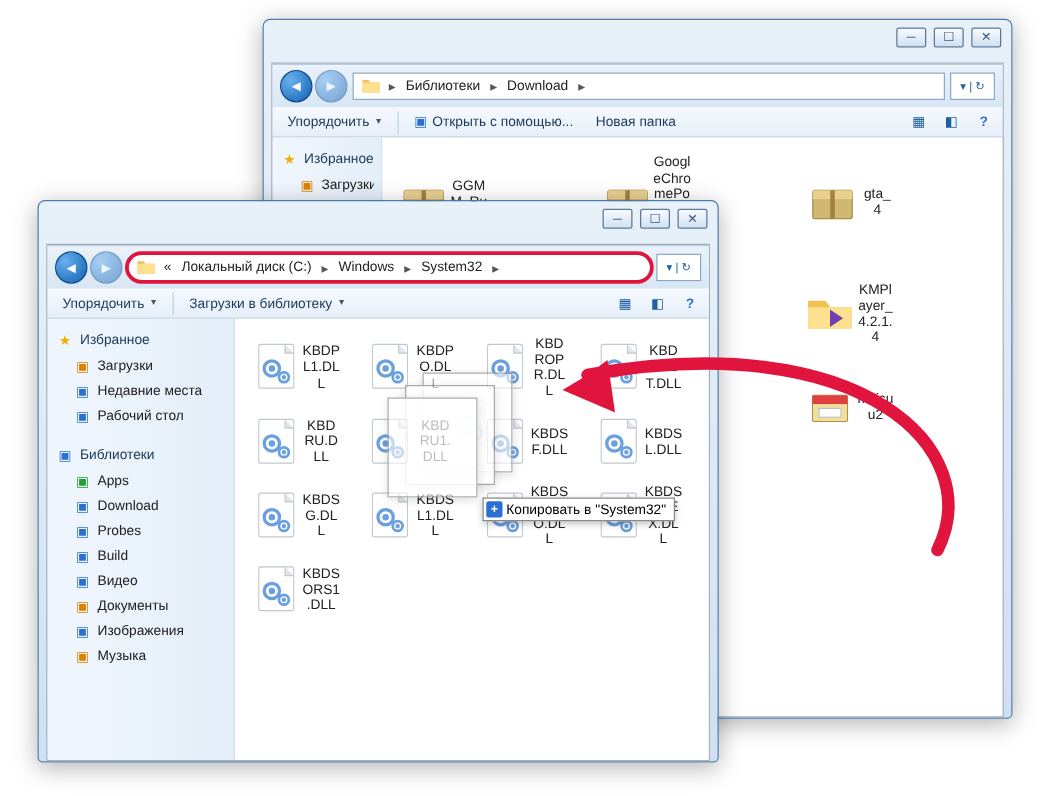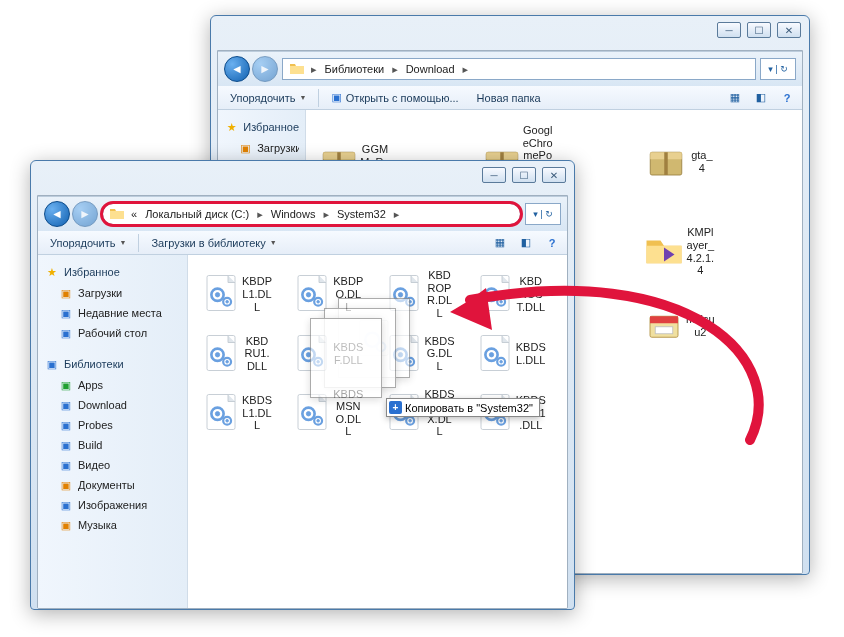--- a/index.html
+++ b/index.html
@@ -423,20 +423,35 @@
                   <rect x="8" y="4" width="32" height="40" rx="2" fill="#fff" stroke="#c0c8d0"></rect>
                   <path d="M32 4 v8 h8" fill="#e0e6ec" stroke="#c0c8d0"></path>
                   <g stroke="#6aa0e0" fill="none">
                     <circle cx="20" cy="26" r="7" stroke-width="3"></circle>
                     <circle cx="20" cy="26" r="2.5" fill="#6aa0e0"></circle>
                     <circle cx="31" cy="34" r="4.5" stroke-width="2.5"></circle>
                     <circle cx="31" cy="34" r="1.5" fill="#6aa0e0"></circle>
                   </g>
                 </svg>
               </div>
+              <div class="file-label">KBDRU.DLL</div>
+            </div>
+            <div class="file">
+              <div class="file-icon">
+                <svg class="dll-icon-svg" viewBox="0 0 48 48">
+                  <rect x="8" y="4" width="32" height="40" rx="2" fill="#fff" stroke="#c0c8d0"></rect>
+                  <path d="M32 4 v8 h8" fill="#e0e6ec" stroke="#c0c8d0"></path>
+                  <g stroke="#6aa0e0" fill="none">
+                    <circle cx="20" cy="26" r="7" stroke-width="3"></circle>
+                    <circle cx="20" cy="26" r="2.5" fill="#6aa0e0"></circle>
+                    <circle cx="31" cy="34" r="4.5" stroke-width="2.5"></circle>
+                    <circle cx="31" cy="34" r="1.5" fill="#6aa0e0"></circle>
+                  </g>
+                </svg>
+              </div>
               <div class="file-label">KBDRU1.DLL</div>
             </div>
             <div class="file">
               <div class="file-icon">
                 <svg class="dll-icon-svg" viewBox="0 0 48 48">
                   <rect x="8" y="4" width="32" height="40" rx="2" fill="#fff" stroke="#c0c8d0"></rect>
                   <path d="M32 4 v8 h8" fill="#e0e6ec" stroke="#c0c8d0"></path>
                   <g stroke="#6aa0e0" fill="none">
                     <circle cx="20" cy="26" r="7" stroke-width="3"></circle>
                     <circle cx="20" cy="26" r="2.5" fill="#6aa0e0"></circle>
@@ -453,36 +468,36 @@
                   <rect x="8" y="4" width="32" height="40" rx="2" fill="#fff" stroke="#c0c8d0"></rect>
                   <path d="M32 4 v8 h8" fill="#e0e6ec" stroke="#c0c8d0"></path>
                   <g stroke="#6aa0e0" fill="none">
                     <circle cx="20" cy="26" r="7" stroke-width="3"></circle>
                     <circle cx="20" cy="26" r="2.5" fill="#6aa0e0"></circle>
                     <circle cx="31" cy="34" r="4.5" stroke-width="2.5"></circle>
                     <circle cx="31" cy="34" r="1.5" fill="#6aa0e0"></circle>
                   </g>
                 </svg>
               </div>
+              <div class="file-label">KBDSL.DLL</div>
+            </div>
+            <div class="file">
+              <div class="file-icon">
+                <svg class="dll-icon-svg" viewBox="0 0 48 48">
+                  <rect x="8" y="4" width="32" height="40" rx="2" fill="#fff" stroke="#c0c8d0"></rect>
+                  <path d="M32 4 v8 h8" fill="#e0e6ec" stroke="#c0c8d0"></path>
+                  <g stroke="#6aa0e0" fill="none">
+                    <circle cx="20" cy="26" r="7" stroke-width="3"></circle>
+                    <circle cx="20" cy="26" r="2.5" fill="#6aa0e0"></circle>
+                    <circle cx="31" cy="34" r="4.5" stroke-width="2.5"></circle>
+                    <circle cx="31" cy="34" r="1.5" fill="#6aa0e0"></circle>
+                  </g>
+                </svg>
+              </div>
               <div class="file-label">KBDSG.DLL</div>
-            </div>
-            <div class="file">
-              <div class="file-icon">
-                <svg class="dll-icon-svg" viewBox="0 0 48 48">
-                  <rect x="8" y="4" width="32" height="40" rx="2" fill="#fff" stroke="#c0c8d0"></rect>
-                  <path d="M32 4 v8 h8" fill="#e0e6ec" stroke="#c0c8d0"></path>
-                  <g stroke="#6aa0e0" fill="none">
-                    <circle cx="20" cy="26" r="7" stroke-width="3"></circle>
-                    <circle cx="20" cy="26" r="2.5" fill="#6aa0e0"></circle>
-                    <circle cx="31" cy="34" r="4.5" stroke-width="2.5"></circle>
-                    <circle cx="31" cy="34" r="1.5" fill="#6aa0e0"></circle>
-                  </g>
-                </svg>
-              </div>
-              <div class="file-label">KBDSL.DLL</div>
             </div>
             <div class="file">
               <div class="file-icon">
                 <svg class="dll-icon-svg" viewBox="0 0 48 48">
                   <rect x="8" y="4" width="32" height="40" rx="2" fill="#fff" stroke="#c0c8d0"></rect>
                   <path d="M32 4 v8 h8" fill="#e0e6ec" stroke="#c0c8d0"></path>
                   <g stroke="#6aa0e0" fill="none">
                     <circle cx="20" cy="26" r="7" stroke-width="3"></circle>
                     <circle cx="20" cy="26" r="2.5" fill="#6aa0e0"></circle>
                     <circle cx="31" cy="34" r="4.5" stroke-width="2.5"></circle>

